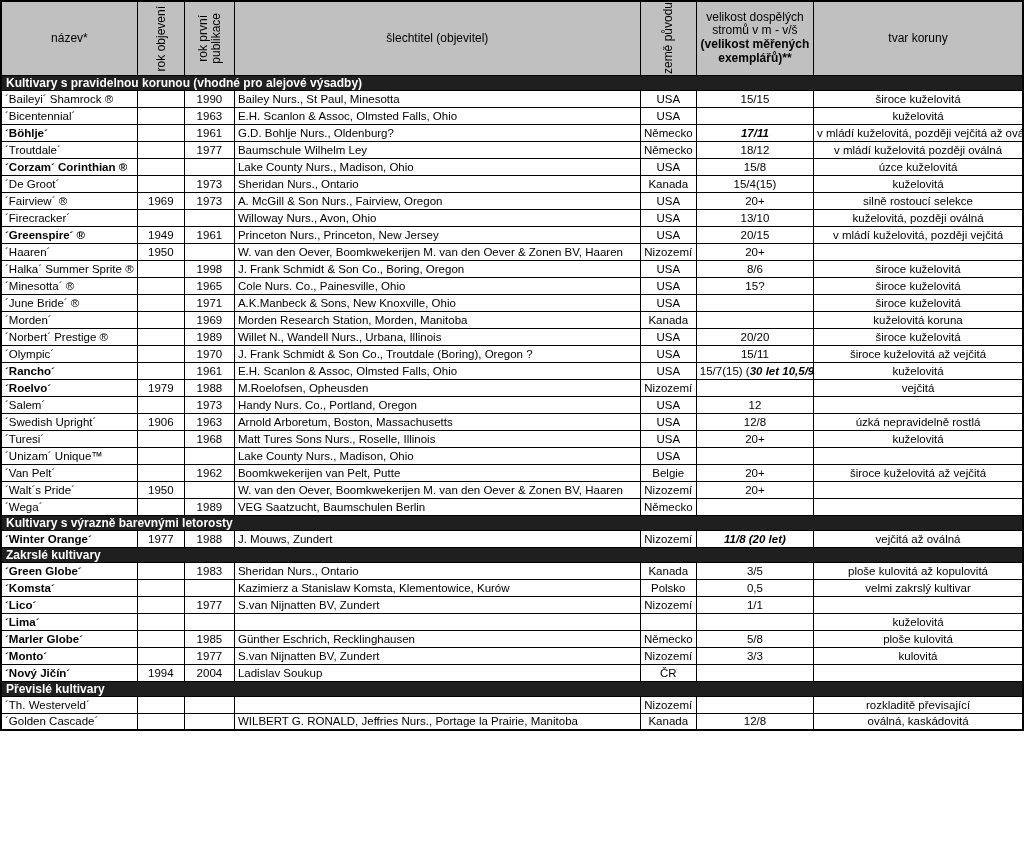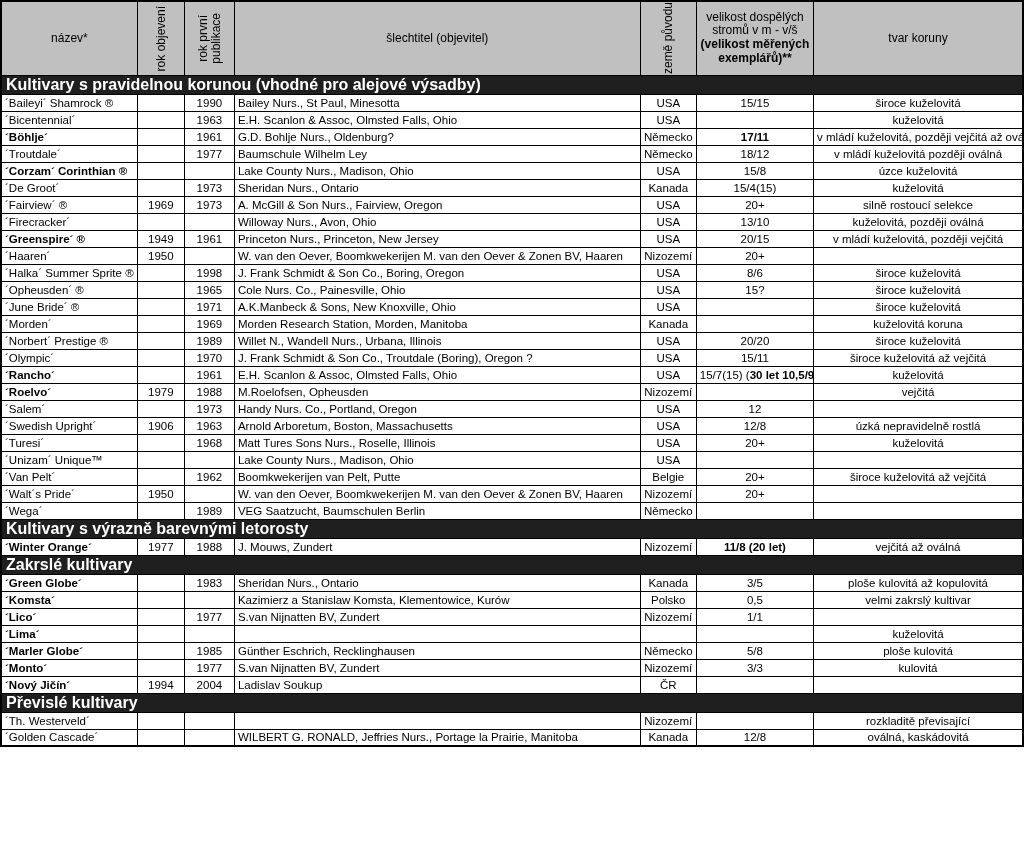--- a/index.html
+++ b/index.html
@@ -4,25 +4,25 @@
 <style>
   html,body { margin:0; padding:0; background:#fff; }
   body { width:1024px; font-family:"Liberation Sans", sans-serif; color:#000; }
   table { border-collapse:collapse; table-layout:fixed; width:1024px; border:2px solid #000; }
   th, td { border:1px solid #000; padding:0 3px; font-size:11.5px; overflow:hidden; white-space:nowrap; box-sizing:border-box; }
   thead th { background:#c0c0c0; height:74px; font-weight:normal; font-size:12px; text-align:center; vertical-align:middle; }
   .vtext { writing-mode:vertical-rl; transform:rotate(180deg); margin:0 auto; line-height:1.05; font-size:12px; white-space:pre-line; }
   .sizehdr { white-space:normal; line-height:1.15; }
   .sizehdr .b2 { font-weight:bold; }
   tbody td { height:17px; vertical-align:middle; }
-  tr.section td { background:#1f1f1f; color:#fff; font-weight:bold; height:14px; font-size:16px; text-align:left; padding-left:4px; }
+  tr.section td { background:#1f1f1f; color:#fff; font-weight:bold; height:14px; font-size:12px; text-align:left; padding-left:4px; }
   .c { text-align:center; }
   .l { text-align:left; }
   .b { font-weight:bold; }
-  td b { font-weight:bold; }
+  td b { font-weight:bold;font-style:italic; }
 </style>
 </head>
 <body>
 
 <table>
   <colgroup>
     <col style="width:136px">
     <col style="width:47px">
     <col style="width:50px">
     <col style="width:405px">
@@ -148,21 +148,21 @@
       <tr>
         <td class="l">´Halka´ Summer Sprite ®</td>
         <td class="c"></td>
         <td class="c">1998</td>
         <td class="l">J. Frank Schmidt &amp; Son Co., Boring, Oregon</td>
         <td class="c">USA</td>
         <td class="c">8/6</td>
         <td class="c">široce kuželovitá</td>
       </tr>
       <tr>
-        <td class="l">´Opheusden´ ®</td>
+        <td class="l">´Minesotta´ ®</td>
         <td class="c"></td>
         <td class="c">1965</td>
         <td class="l">Cole Nurs. Co., Painesville, Ohio</td>
         <td class="c">USA</td>
         <td class="c">15?</td>
         <td class="c">široce kuželovitá</td>
       </tr>
       <tr>
         <td class="l">´June Bride´ ®</td>
         <td class="c"></td>

